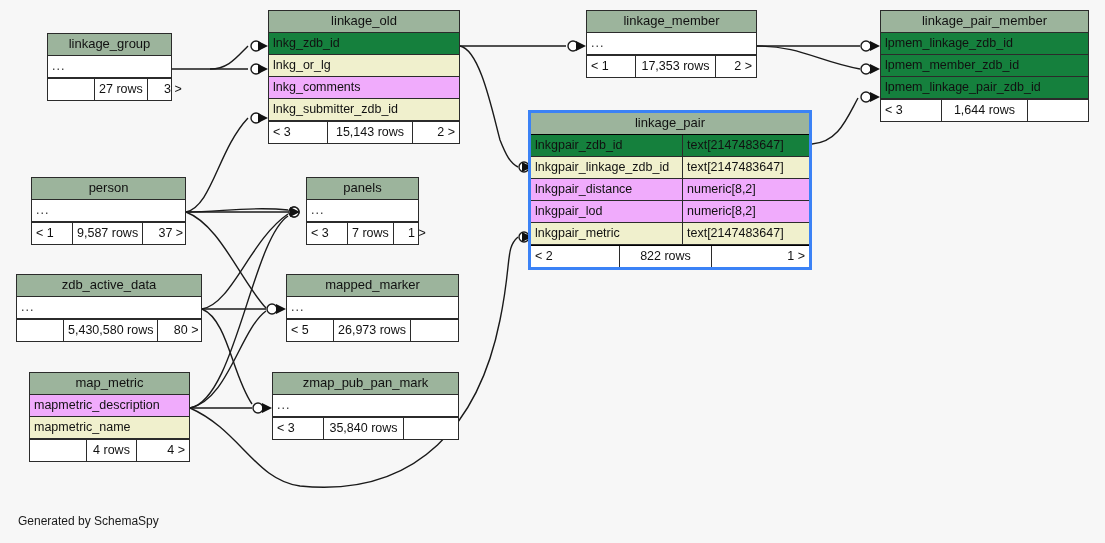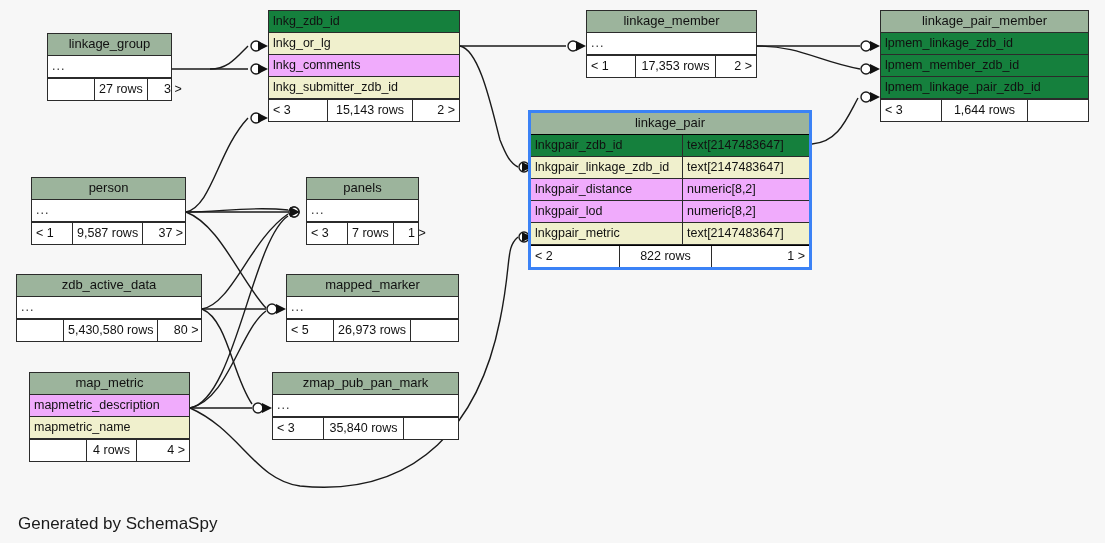--- a/index.html
+++ b/index.html
@@ -65,21 +65,21 @@
   }
   .table.bold .foot{border-top:1px solid #000;}
   .foot > div{padding:3px 4px 4px 4px;}
   .f-left{flex:0 0 auto;border-right:1px solid #2b2b2b;text-align:left;}
   .f-mid{flex:1 1 auto;border-right:1px solid #2b2b2b;text-align:center;}
   .f-right{flex:0 0 auto;text-align:right;}
 
   .footer-note{
     position:absolute;
     left:18px;top:514px;
-    font-size:17px;
+    font-size:12px;
     color:#1a1a1a;
   }
 </style>
 </head>
 <body>
 
 <div id="canvas">
 
   <svg id="edges" viewBox="0 0 1105 543" xmlns="http://www.w3.org/2000/svg">
     <g fill="none" stroke="#1a1a1a" stroke-width="1.4">
@@ -155,20 +155,21 @@
       <div class="cellname">...</div>
     </div>
     <div class="foot">
       <div class="f-left" style="width:38px;"></div>
       <div class="f-mid">27 rows</div>
       <div class="f-right" style="width:30px;">3 &gt;</div>
     </div>
   </div>
 
   <div class="table" style="left:268px;top:10px;width:192px;">
+    <div class="thead">linkage_old</div>
     <div class="row r-pk">
       <div class="cellname">lnkg_zdb_id</div>
     </div>
     <div class="row r-idx">
       <div class="cellname">lnkg_or_lg</div>
     </div>
     <div class="row r-plain">
       <div class="cellname">lnkg_comments</div>
     </div>
     <div class="row r-idx">

